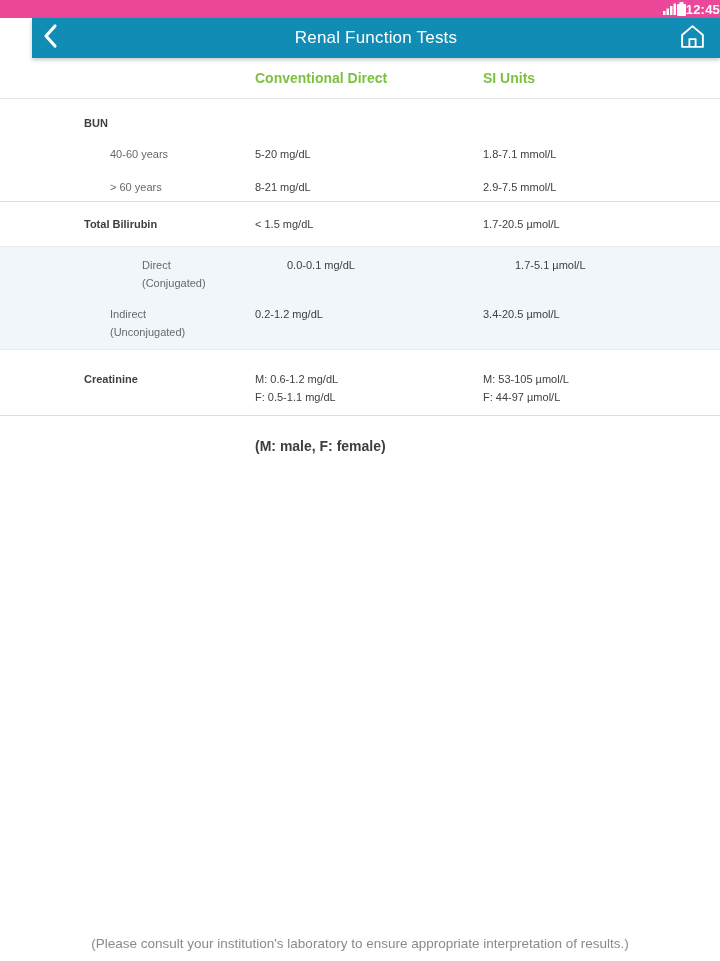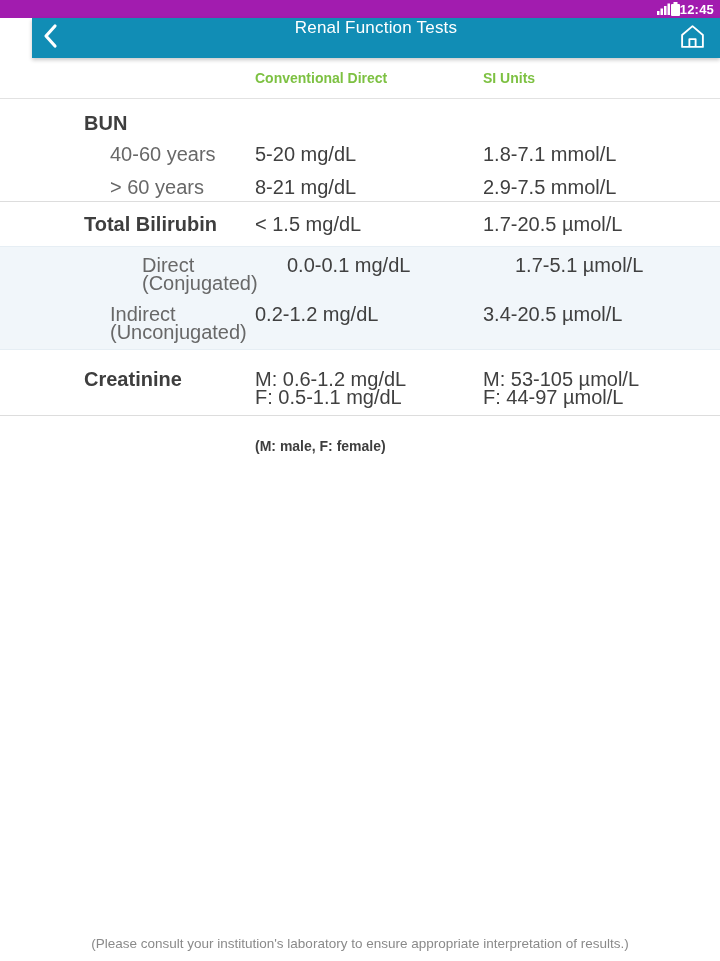--- a/index.html
+++ b/index.html
@@ -10,41 +10,40 @@
     height: 961px;
     background: #ffffff;
     overflow: hidden;
     font-family: "Liberation Sans", "DejaVu Sans", sans-serif;
     color: #3e3e3e;
   }
 
   
   .statusbar {
     height: 18px;
-    background: #a21caf;
+    background: #ec4899;
     display: flex;
     justify-content: flex-end;
     align-items: center;
-    padding-right: 6px;
     gap: 0;
   }
   .statusbar .time {
     color: #ffffff;
     font-size: 13px;
     font-weight: bold;
     letter-spacing: 0.2px;
   }
   .statusbar svg { display: block; }
 
   
   .appbar {
     height: 40px;
     background: #118db5;
     display: flex;
-    align-items: flex-start;
+    align-items: center;
     position: relative;
     box-shadow: 0 2px 4px rgba(0,0,0,0.22);
     z-index: 5;
     margin-left: 32px;
   }
   .back-btn {
     width: 44px;
     height: 40px;
     display: flex;
     align-items: center;
@@ -74,21 +73,21 @@
   }
 
   
   .table { width: 100%; }
   .row {
     display: grid;
     grid-template-columns: 255px 228px 1fr;
   }
   .cell {
     white-space: pre-line;
-    font-size: 20px;
+    font-size: 11px;
     line-height: 17px;
   }
   .cell.multi { line-height: 18px; }
   .label-main {
     padding-left: 84px;
     font-weight: bold;
     color: #3e3e3e;
   }
   .label-sub {
     padding-left: 110px;

